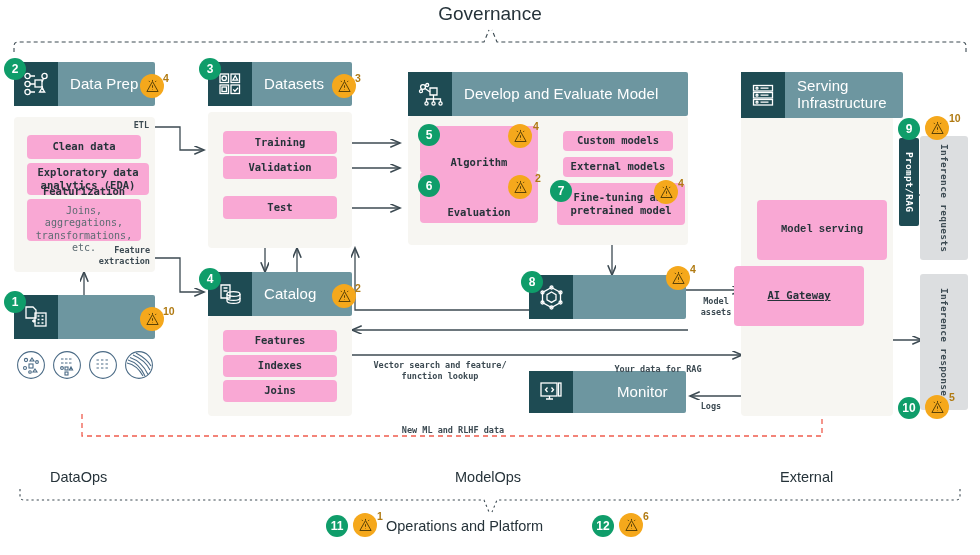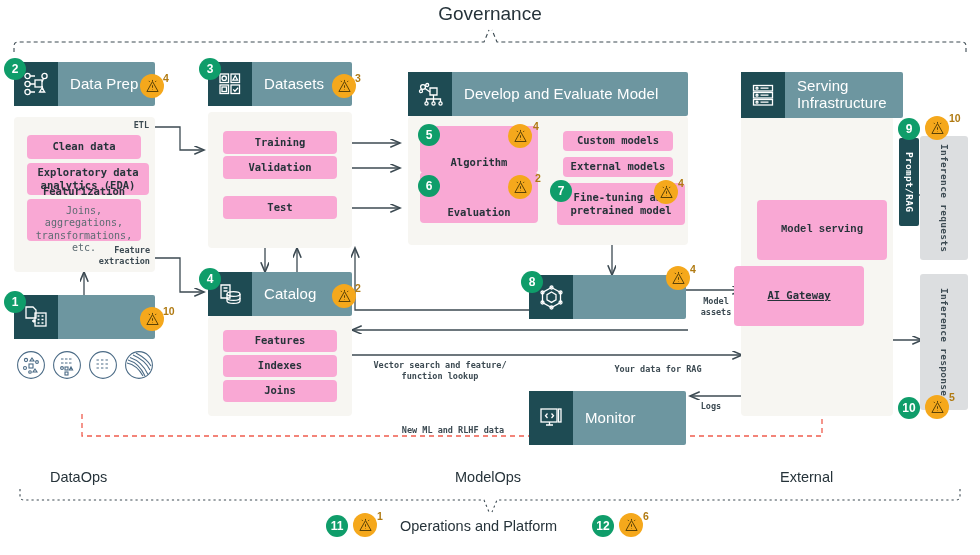--- a/index.html
+++ b/index.html
@@ -310,21 +310,21 @@
 <div class="wbadge" style="left:666px;top:266px;">
   <svg viewBox="0 0 24 24" fill="none" stroke="#5b4206" stroke-width="1.6">
       <path d="M12 4 L21 20 H3 Z"></path>
       <path d="M12 10 v4 M12 16.5 v.6"></path>
       <path d="M6 3 l1.6 1.6 M18 3 l-1.6 1.6 M12 1.5 v2"></path>
     </svg>
 </div>
 <div class="wnum" style="left:690px;top:263px;">4</div>
 <div class="lbl" style="left:690px;top:296px;width:52px;">Model assets</div>
 
-<div class="hdr" style="left:529px;top:391px;width:157px;height:54px;">
+<div class="hdr" style="left:529px;top:371px;width:157px;height:42px;gap:32px;">
   <div class="iconbox">
     <svg width="24" height="24" viewBox="0 0 24 24" fill="none" stroke="#fff" stroke-width="1.3">
       <rect x="2" y="3" width="16" height="13"></rect>
         <path d="M7 19 h7 M10.5 16 v3"></path>
       <path d="M8.5 7.5 L6.5 9.8 L8.5 12"></path>
         <path d="M12.5 7.5 L14.5 9.8 L12.5 12"></path>
       <rect x="19.5" y="3" width="2.5" height="13"></rect>
     </svg>
   </div>
   <div class="htxt">Monitor</div>
@@ -389,21 +389,21 @@
 
 <div class="gbadge" style="left:326px;top:515px;">11</div>
 <div class="wbadge" style="left:353px;top:513px;">
   <svg viewBox="0 0 24 24" fill="none" stroke="#5b4206" stroke-width="1.6">
       <path d="M12 4 L21 20 H3 Z"></path>
       <path d="M12 10 v4 M12 16.5 v.6"></path>
       <path d="M6 3 l1.6 1.6 M18 3 l-1.6 1.6 M12 1.5 v2"></path>
     </svg>
 </div>
 <div class="wnum" style="left:377px;top:510px;">1</div>
-<div class="footlbl" style="left:400px;top:518px;text-align:right;">Operations and Platform</div>
+<div class="footlbl" style="left:386px;top:518px;text-align:right;">Operations and Platform</div>
 <div class="gbadge" style="left:592px;top:515px;">12</div>
 <div class="wbadge" style="left:619px;top:513px;">
   <svg viewBox="0 0 24 24" fill="none" stroke="#5b4206" stroke-width="1.6">
       <path d="M12 4 L21 20 H3 Z"></path>
       <path d="M12 10 v4 M12 16.5 v.6"></path>
       <path d="M6 3 l1.6 1.6 M18 3 l-1.6 1.6 M12 1.5 v2"></path>
     </svg>
 </div>
 <div class="wnum" style="left:643px;top:510px;">6</div>
 

